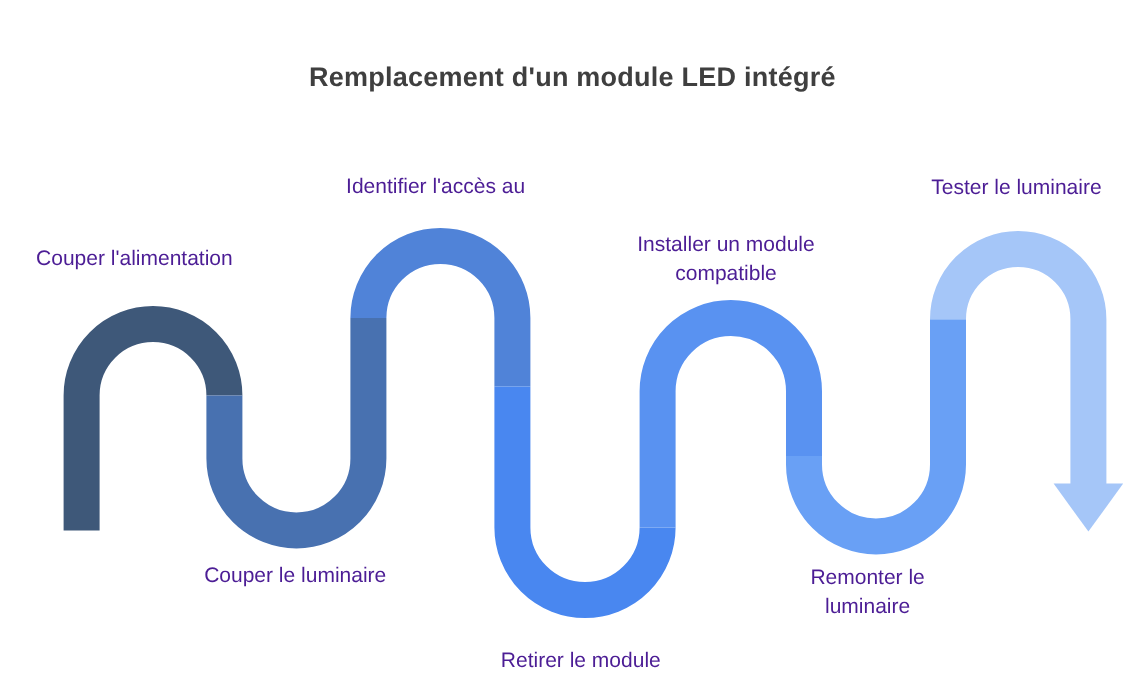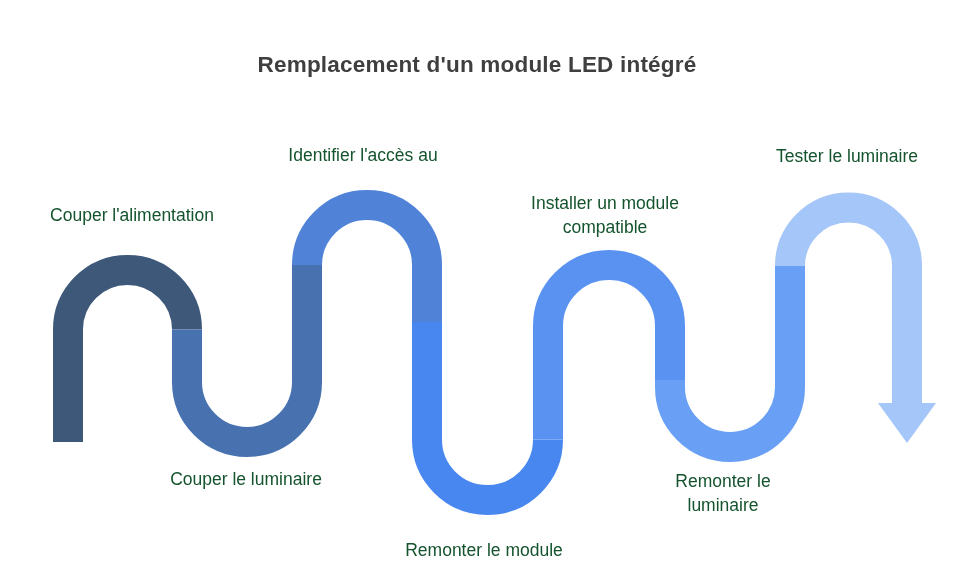--- a/index.html
+++ b/index.html
@@ -27,21 +27,21 @@
     position: absolute;
     top: 0;
     left: 0;
   }
   .step-label {
     position: absolute;
     transform: translate(-50%, -50%);
     text-align: center;
     font-size: 17.5px;
     line-height: 24px;
-    color: #14532d;
+    color: #4c1d95;
     white-space: nowrap;
   }
 </style>
 </head>
 <body>
 
 <div class="canvas">
 
   <h1 class="diagram-title">Remplacement d'un module LED intégré</h1>
 
@@ -51,35 +51,35 @@
       <path d="M 187 329.5 L 187 382 A 60 60 0 0 0 307 382 L 307 265" stroke="#4871b0"></path>
       <path d="M 307 265 A 60 60 0 0 1 427 265 L 427 322" stroke="#5083d8"></path>
       <path d="M 427 322 L 427 439.5 A 60.5 60.5 0 0 0 548 439.5" stroke="#4987f0"></path>
       <path d="M 548 439.5 L 548 326 A 61 61 0 0 1 670 326 L 670 380" stroke="#5992f1"></path>
       <path d="M 670 380 L 670 387 A 60 60 0 0 0 790 387 L 790 266" stroke="#69a0f5"></path>
       <path d="M 790 266 A 58.5 58.5 0 0 1 907 266 L 907 404" stroke="#a5c6f8"></path>
     </g>
     <polygon points="878,403 936,403 907,443" fill="#a5c6f8"></polygon>
   </svg>
 
-  <div class="step-label" style="left:132px; top:215px">
+  <div class="step-label" style="left:112px; top:215px">
     <div>Couper l'alimentation</div>
   </div>
 
   <div class="step-label" style="left:246px; top:479px">
     <div>Couper le luminaire</div>
     <div></div>
   </div>
 
   <div class="step-label" style="left:363px; top:155px">
     <div>Identifier l'accès au</div>
   </div>
 
   <div class="step-label" style="left:484px; top:550px">
-    <div>Remonter le module</div>
+    <div>Retirer le module</div>
   </div>
 
   <div class="step-label" style="left:723px; top:493px">
     <div>Remonter le</div>
     <div>luminaire</div>
   </div>
 
   <div class="step-label" style="left:605px; top:215px">
     <div>Installer un module</div>
     <div>compatible</div>

